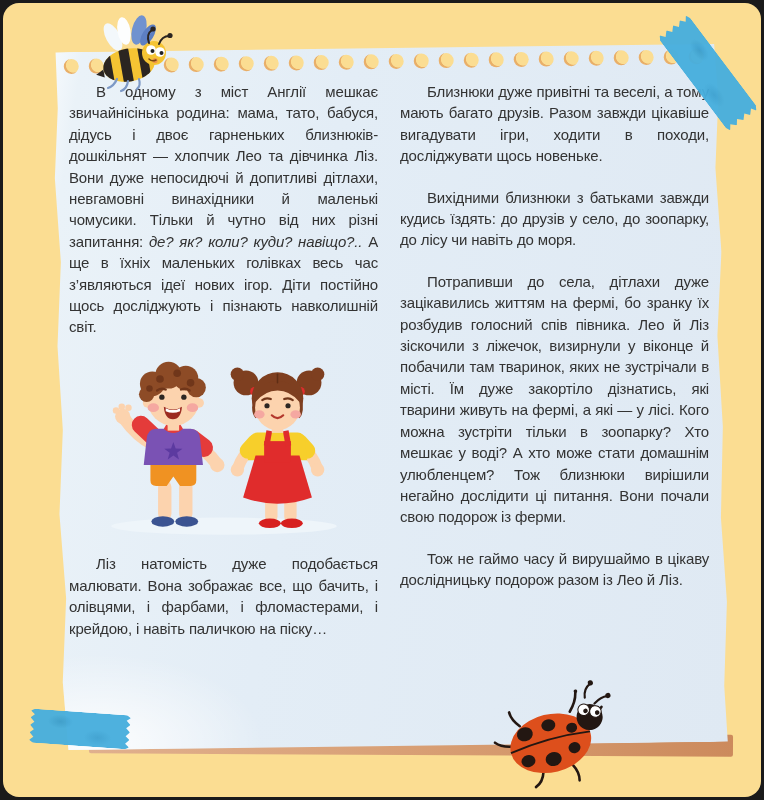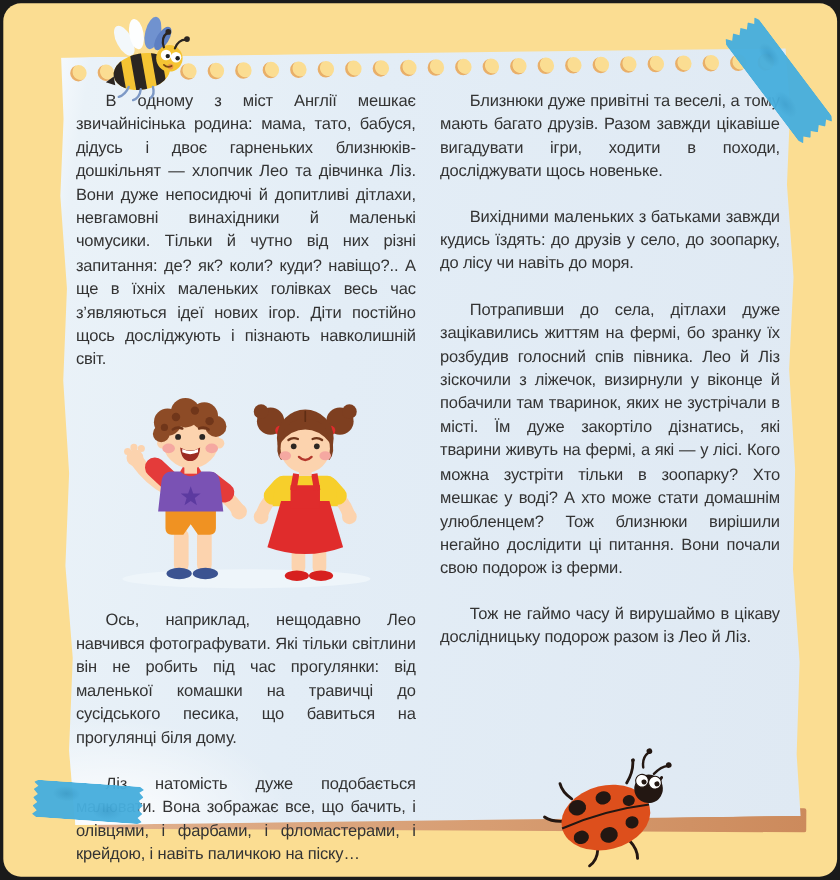--- a/index.html
+++ b/index.html
@@ -49,21 +49,21 @@
     display:flex;gap:22px;
     color:#333333;
   }
   .col{flex:1;min-width:0;}
   .col p{
     margin:0 0 20px 0;
     font-size:15px;line-height:21.4px;
     text-align:justify;text-indent:27px;
     letter-spacing:-0.15px;
   }
-  .it{}
+  .it{font-style:italic;}
   .kids{width:258px;margin:2px auto 14px;}
   .kids svg{display:block;width:100%;height:auto;}
   
   .tape{
     position:absolute;
     background:
       radial-gradient(18px 10px at 30% 32%, rgba(25,115,165,.28), transparent 70%),
       radial-gradient(20px 11px at 68% 72%, rgba(25,115,165,.22), transparent 70%),
       #47aedd;
     opacity:.96;
@@ -199,27 +199,26 @@
             <path d="M198,43 q5,-2 9,1" stroke="#70361a" stroke-width="2.2" fill="none" stroke-linecap="round"></path>
             <circle cx="180" cy="50" r="2.7" fill="#2c2723"></circle>
               <circle cx="202" cy="50" r="2.7" fill="#2c2723"></circle>
             <ellipse cx="172" cy="59" rx="5.5" ry="4.3" fill="#f5a8a1"></ellipse>
               <ellipse cx="210" cy="59" rx="5.5" ry="4.3" fill="#f5a8a1"></ellipse>
             <path d="M185,60 q6,6 12,0" stroke="#b3372c" stroke-width="2.2" fill="none" stroke-linecap="round"></path>
           </g>
         </svg>
       </div>
 
-      <p>Ось, наприклад, нещодавно Лео навчився фотографувати. Які тільки світлини він не робить під час прогулянки: від маленької комашки на травичці до сусідського песика, що бавиться на прогулянці біля дому.</p>
       <p>Ліз натомість дуже подобається малювати. Вона зображає все, що бачить, і олівцями, і фарбами, і фломастерами, і крейдою, і навіть паличкою на піску…</p>
     </div>
 
     <div class="col">
       <p>Близнюки дуже привітні та веселі, а тому мають багато друзів. Разом завжди цікавіше вигадувати ігри, ходити в походи, досліджувати щось новеньке.</p>
-      <p>Вихідними маленьких з батьками завжди кудись їздять: до друзів у село, до зоопарку, до лісу чи навіть до моря.</p>
+      <p>Вихідними близнюки з батьками завжди кудись їздять: до друзів у село, до зоопарку, до лісу чи навіть до моря.</p>
       <p>Потрапивши до села, дітлахи дуже зацікавились життям на фермі, бо зранку їх розбудив голосний спів півника. Лео й Ліз зіскочили з ліжечок, визирнули у віконце й побачили там тваринок, яких не зустрічали в місті. Їм дуже закортіло дізнатись, які тварини живуть на фермі, а які — у лісі. Кого можна зустріти тільки в зоопарку? Хто мешкає у воді? А хто може стати домашнім улюбленцем? Тож близнюки вирішили негайно дослідити ці питання. Вони почали свою подорож із ферми.</p>
       <p>Тож не гаймо часу й вирушаймо в цікаву дослідницьку подорож разом із Лео й Ліз.</p>
     </div>
   </div>
 
   <div class="tape tape-tr"></div>
   <div class="tape tape-bl"></div>
 
   <div class="bee">
     <svg viewBox="0 0 96 86" xmlns="http://www.w3.org/2000/svg">

